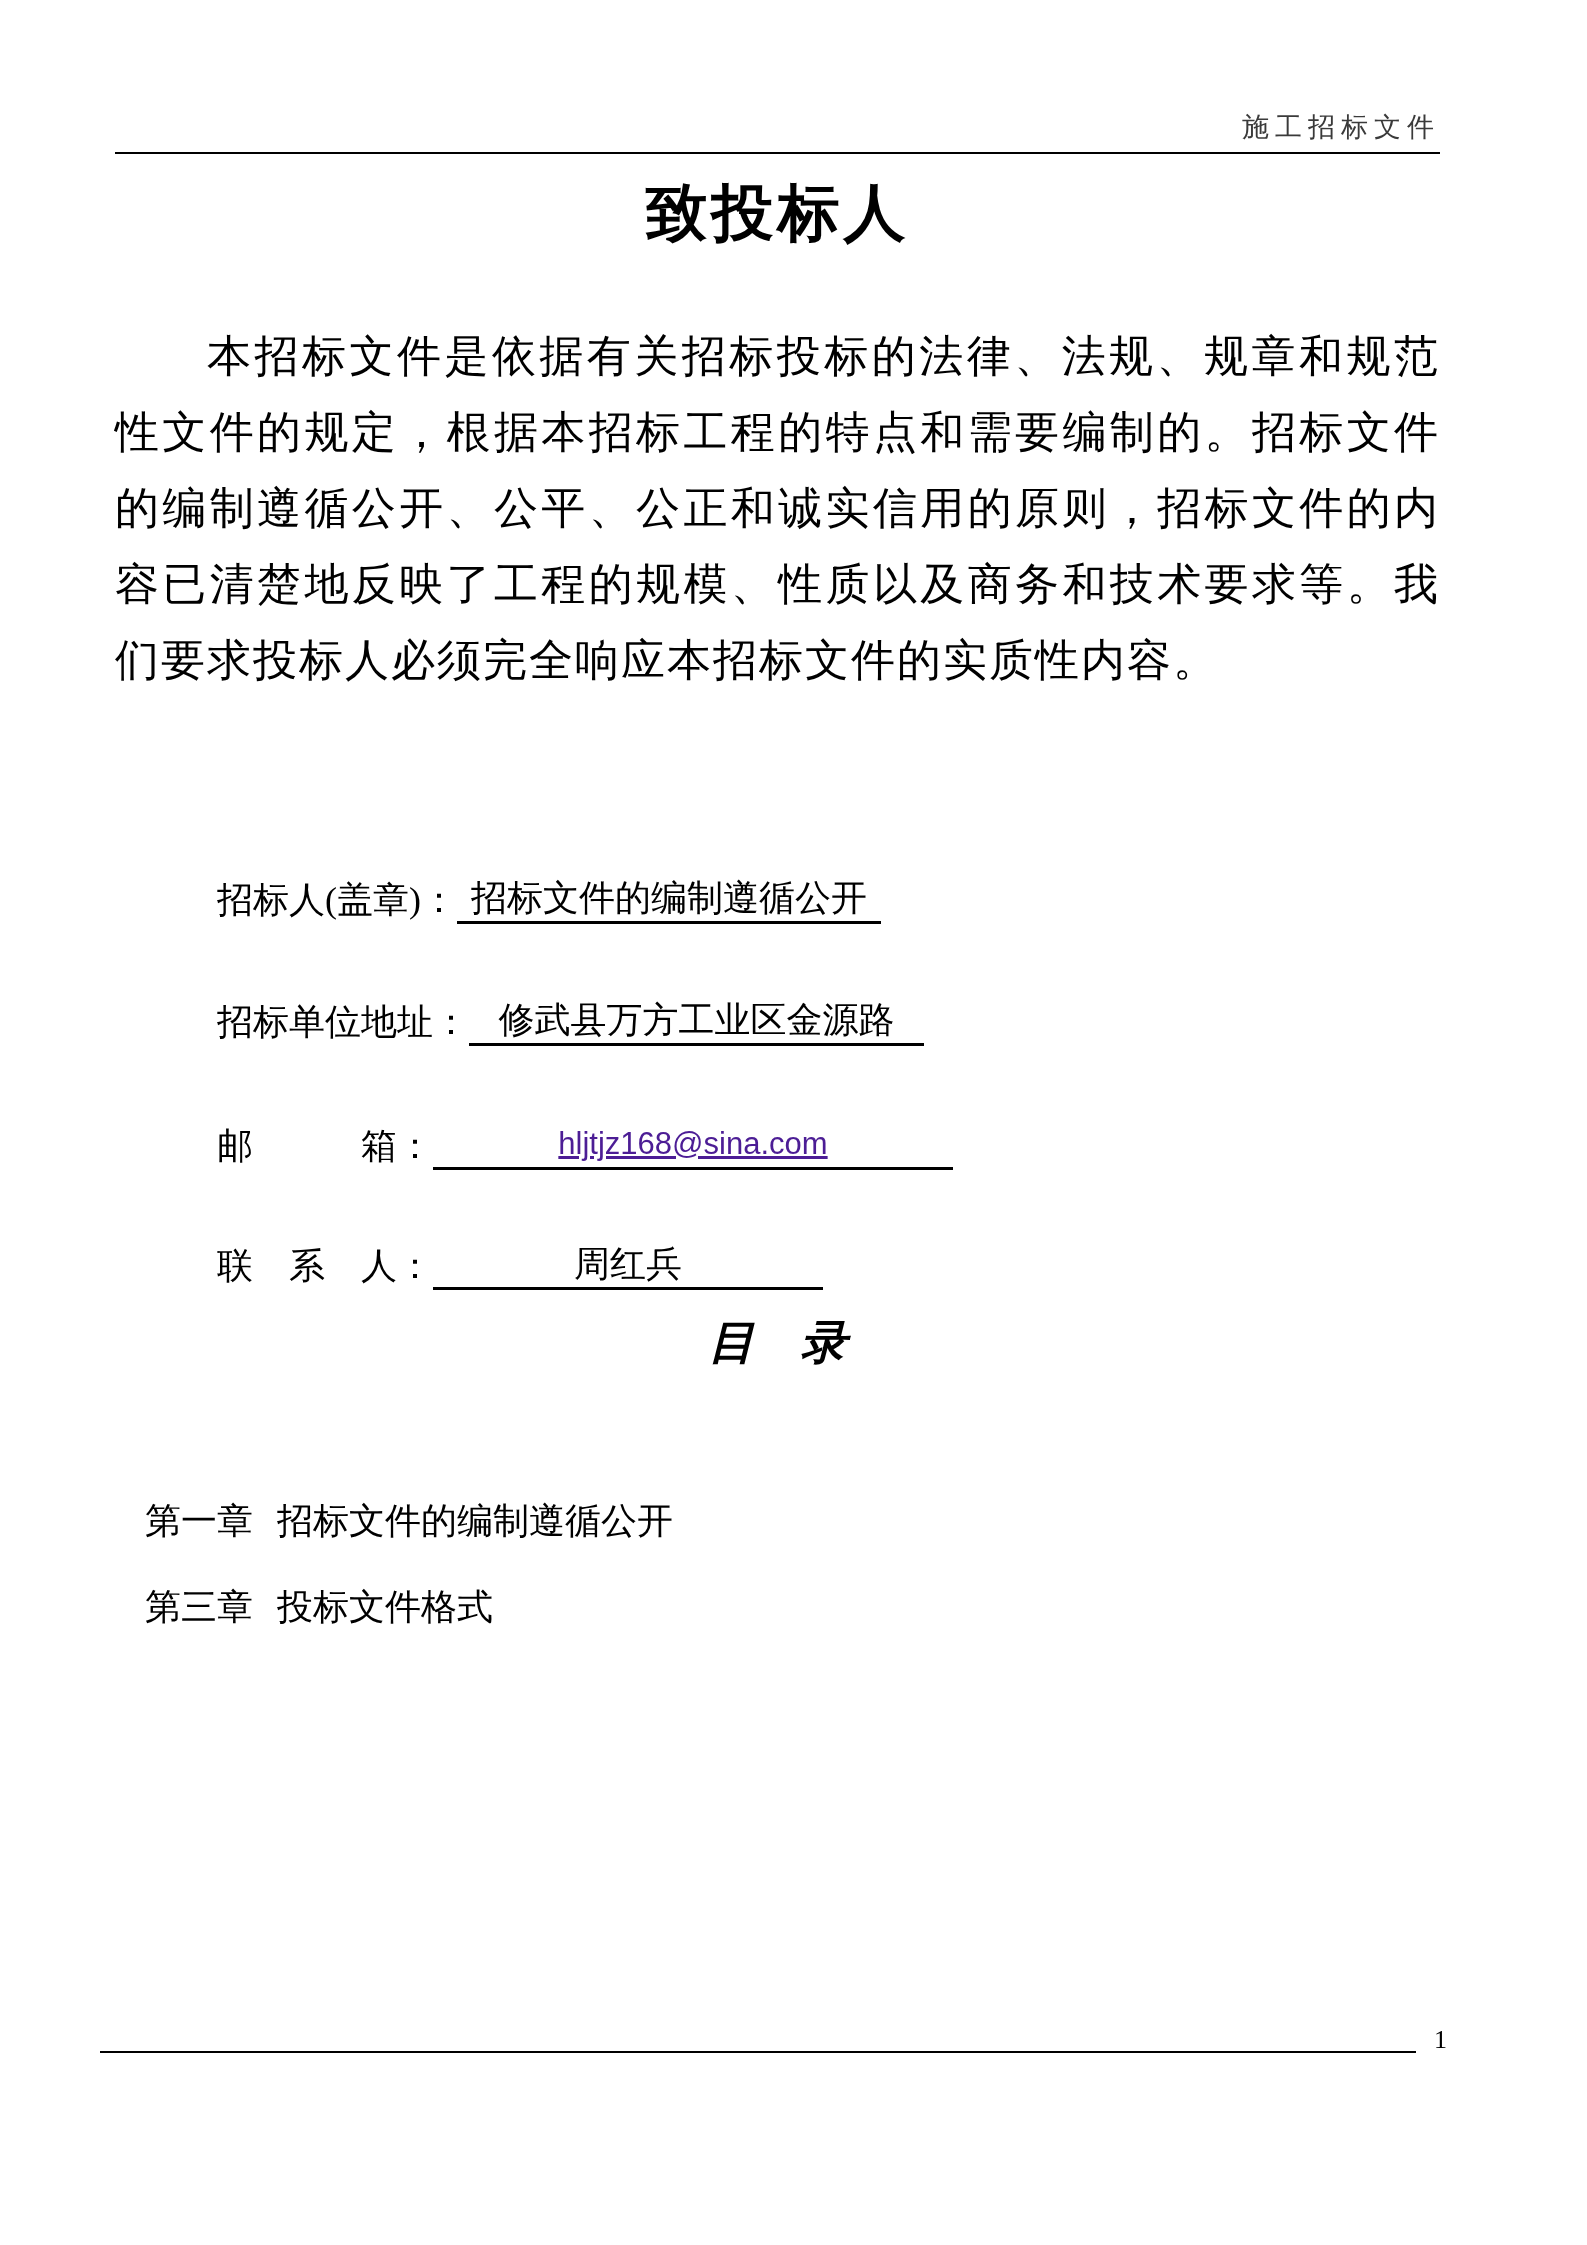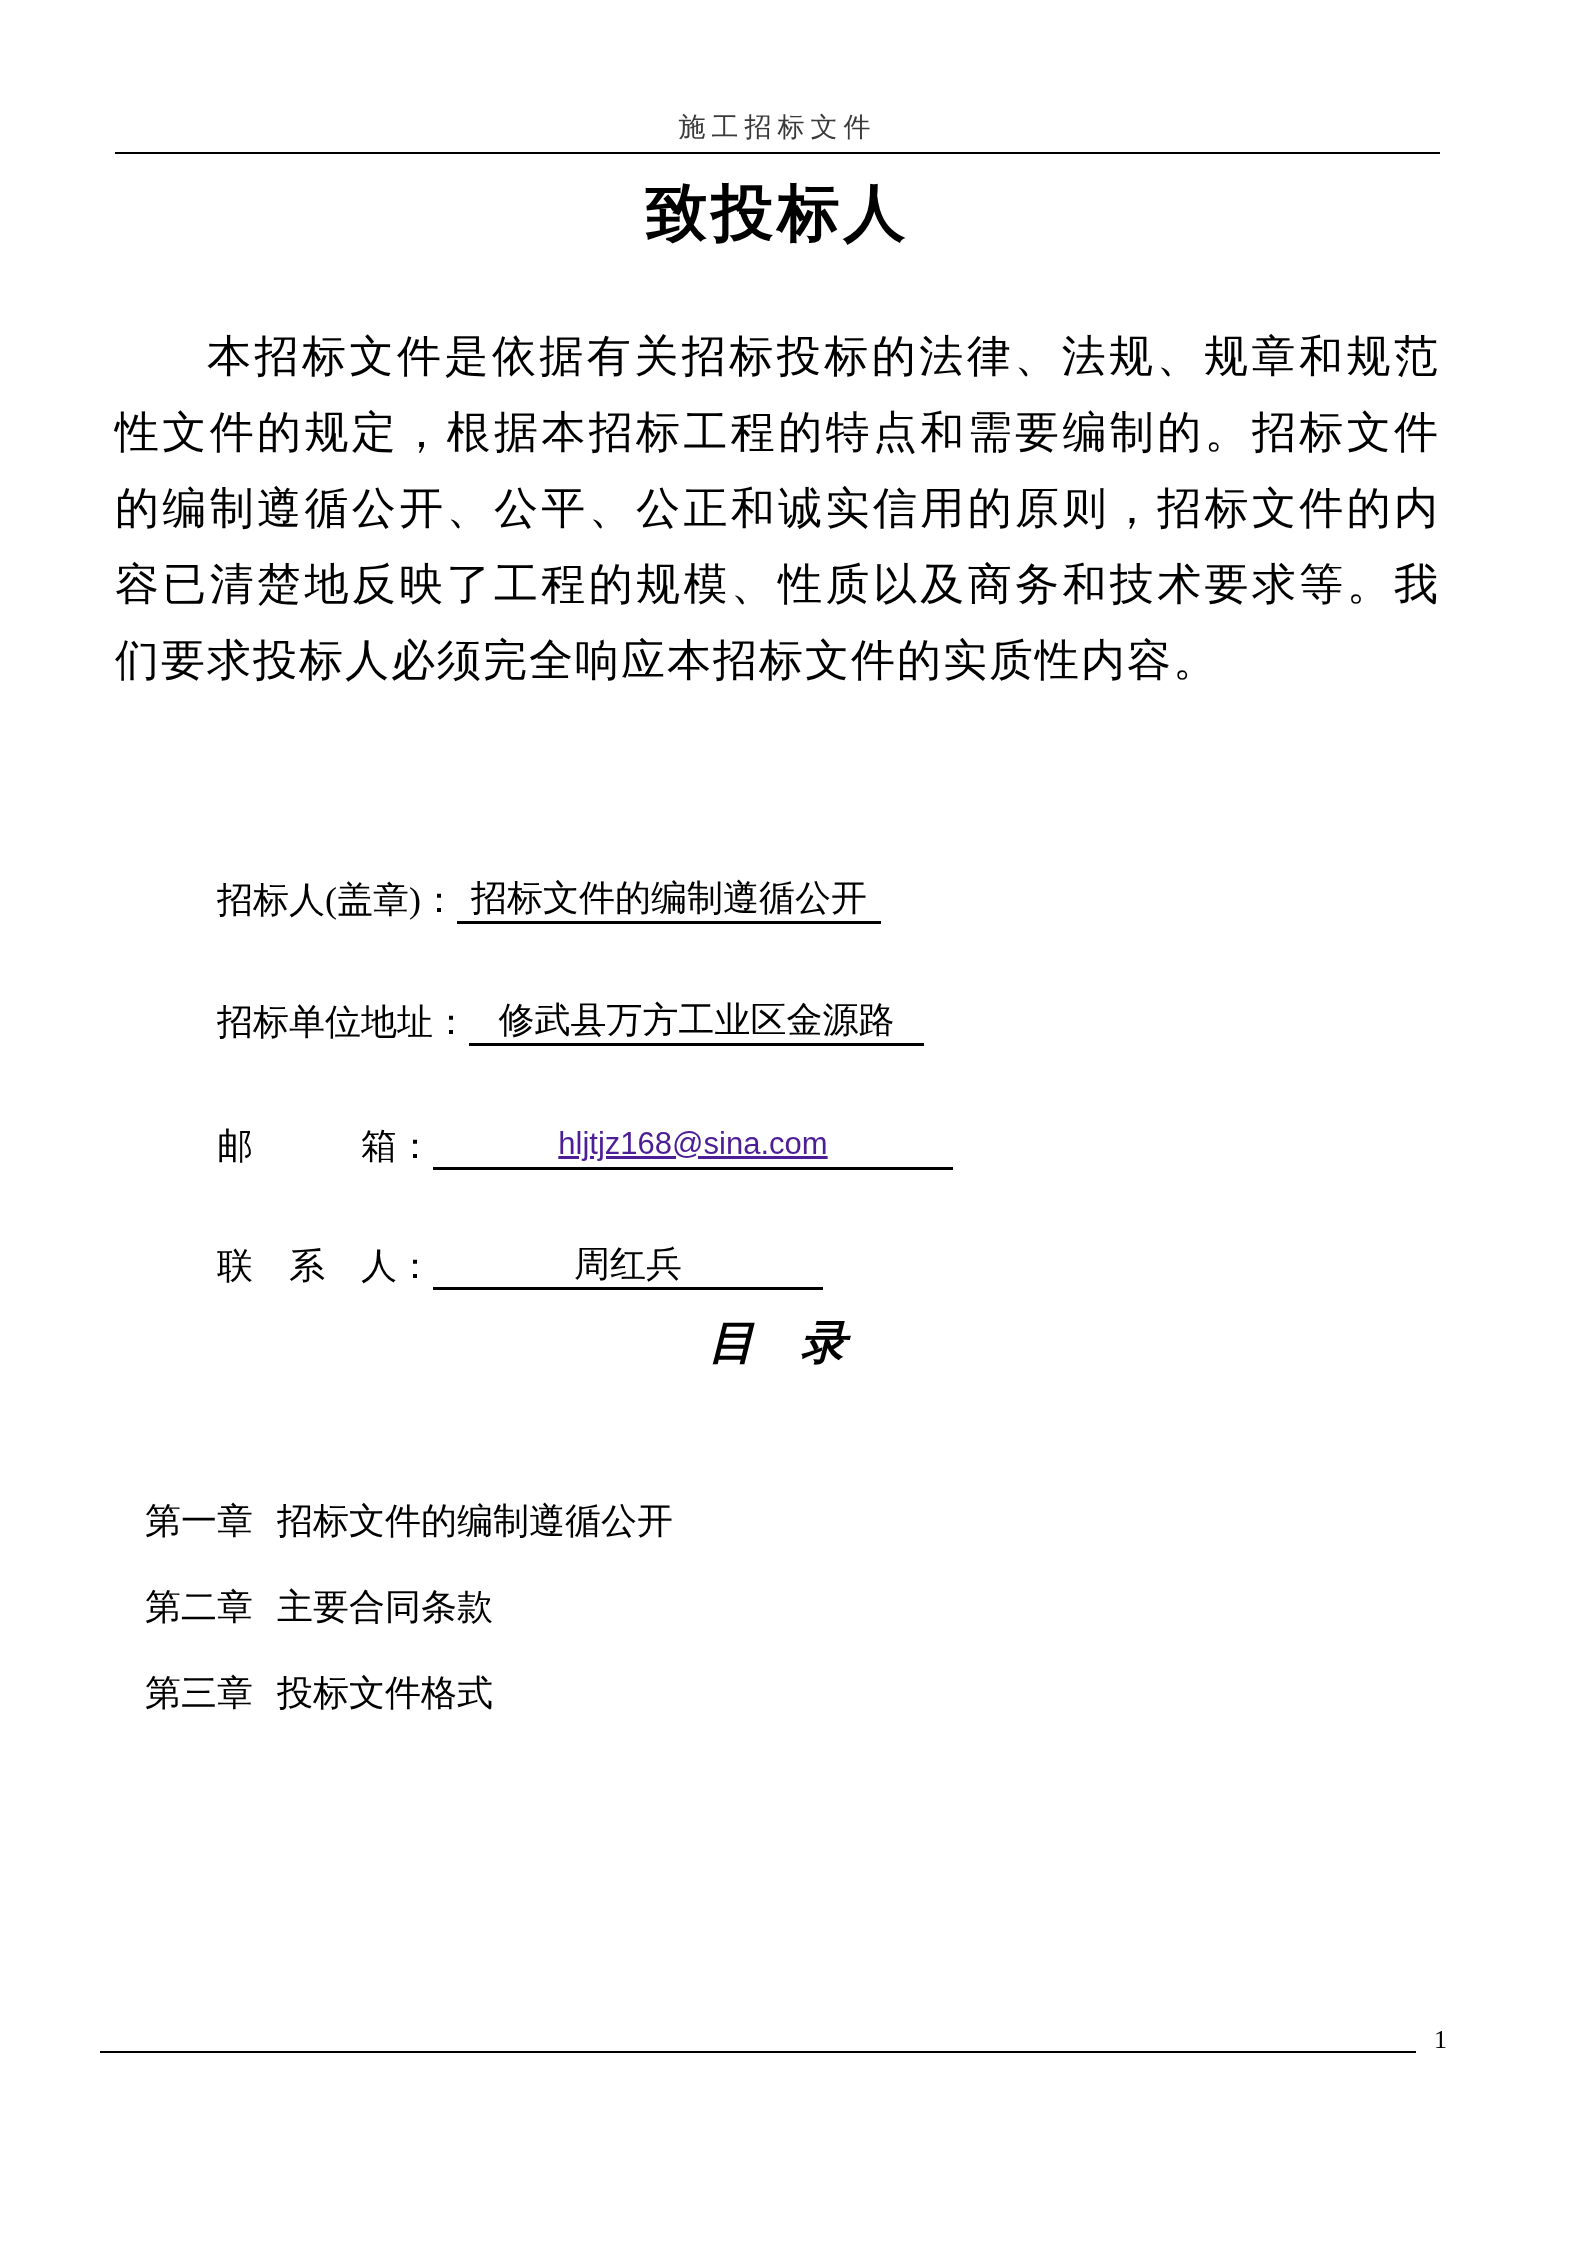--- a/index.html
+++ b/index.html
@@ -10,21 +10,21 @@
     position:relative;
     margin:0 auto;
     font-family:"Liberation Serif","DejaVu Serif",serif;
     color:#000;
     overflow:hidden;
   }
   .content { padding:108px 147px 0 115px; }
 
   
   .header {
-    display:flex; justify-content:center;
+    display:flex; justify-content:flex-end;
     border-bottom:2px solid #000;
     padding-bottom:6px;
   }
   .header-text {
     font-size:27px; letter-spacing:6px; color:#3a3a3a;
     line-height:38px;
   }
 
   
   .doc-title {
@@ -140,23 +140,20 @@
       </div>
     </div>
 
     <h2 class="toc-heading">目　录</h2>
 
     <div class="toc-list">
       <div class="toc-item">
         <span class="toc-chapter">第一章</span><span class="toc-title">招标文件的编制遵循公开</span>
       </div>
       <div class="toc-item">
-        <span class="toc-chapter">第二章</span><span class="toc-title">主要合同条款</span>
-      </div>
-      <div class="toc-item">
         <span class="toc-chapter">第三章</span><span class="toc-title">投标文件格式</span>
       </div>
     </div>
 
   </div>
 
   <div class="footer">
     <div class="footer-rule"></div>
     <span class="page-number">1</span>
   </div>

